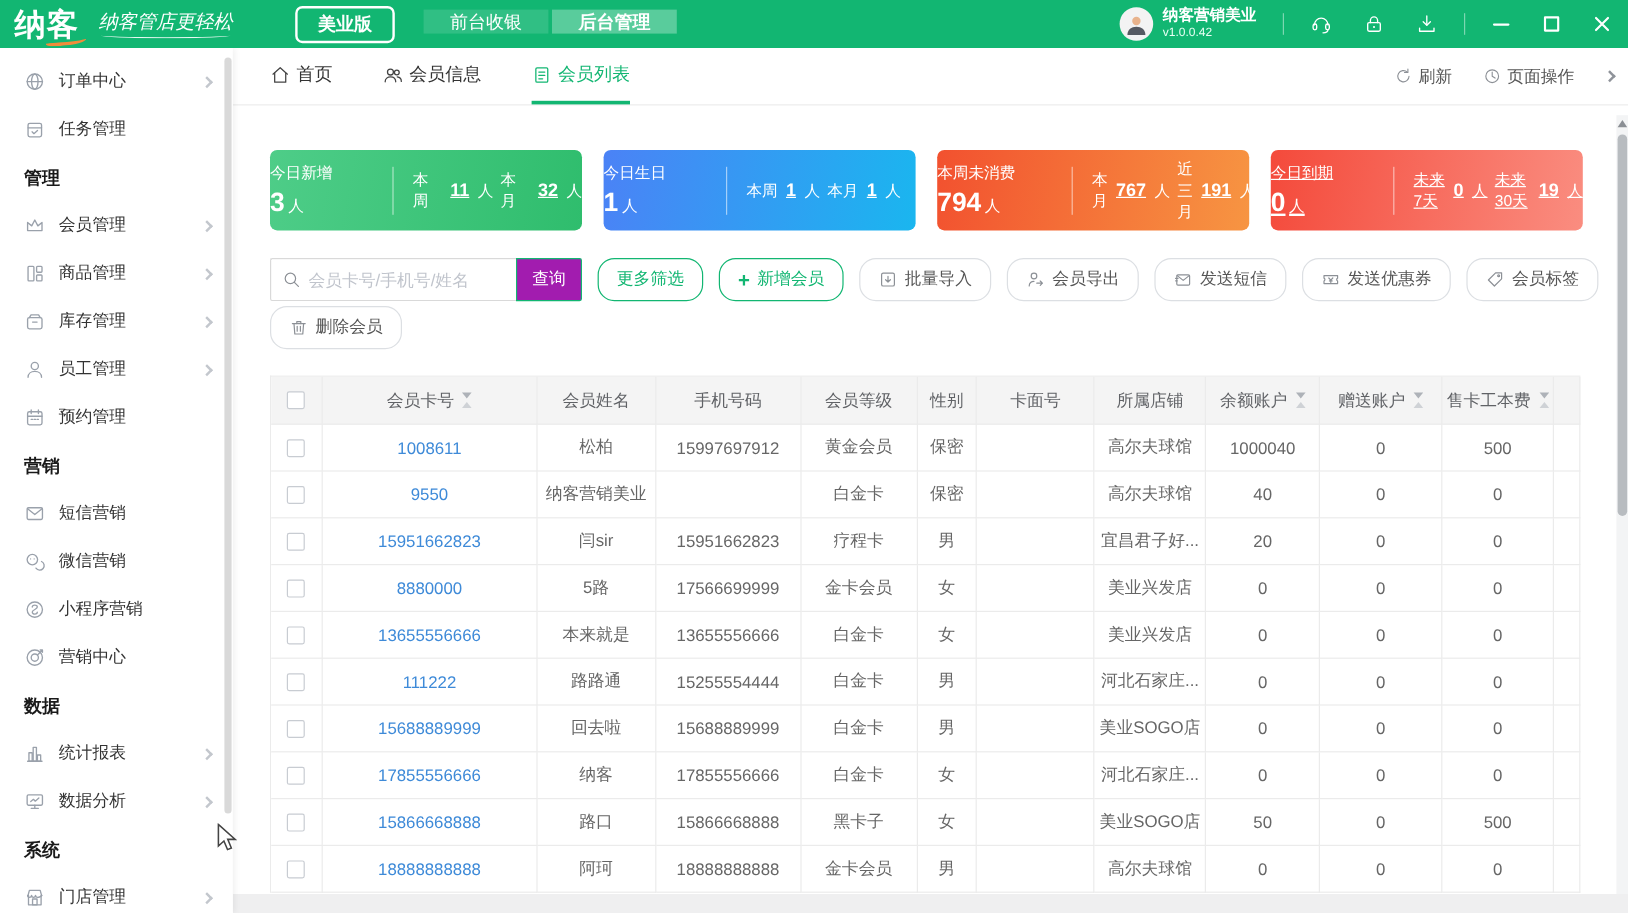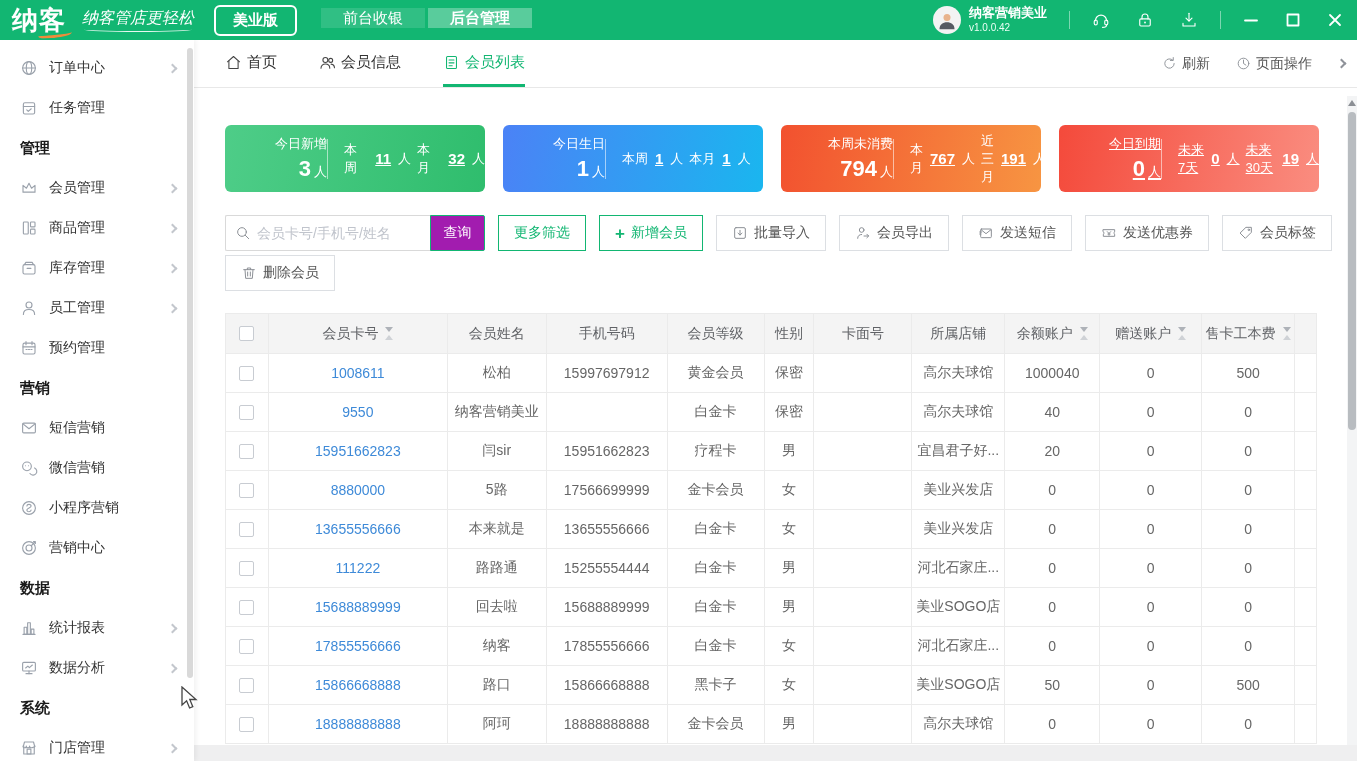--- a/index.html
+++ b/index.html
@@ -6,21 +6,21 @@
   html,body { width:1357px; height:761px; overflow:hidden; }
   body { font-family:"Liberation Sans","DejaVu Sans",sans-serif; background:#efefef; }
   .app { position:relative; width:1357px; height:761px; overflow:hidden; background:#fff; }
 
   
   .topbar { position:absolute; top:0; left:0; width:1357px; height:40px; background:#12b672; display:flex; align-items:center; z-index:10; }
   .logo { font-size:26px; font-weight:bold; color:#fff; margin-left:12px; letter-spacing:1px; position:relative; }
   .logo::after { content:""; position:absolute; left:26px; bottom:0px; width:34px; height:5px; border-bottom:3px solid #f08c3a; border-radius:0 0 60% 30%; transform:rotate(-4deg); }
   .slogan { font-family:"DejaVu Serif",serif; font-style:italic; color:#fff; font-size:16px; margin-left:16px; position:relative; padding-bottom:3px; }
   .slogan::after { content:""; position:absolute; left:2px; bottom:0; width:96%; height:4px; border-bottom:1px solid rgba(255,255,255,.9); border-radius:0 0 50% 50%; }
-  .edition { margin-left:20px; border:2px solid #fff; border-radius:6px; color:#fff; font-size:15px; font-weight:bold; padding:4px 17px; cursor:default; }
+  .edition { margin-left:52px; border:2px solid #fff; border-radius:6px; color:#fff; font-size:15px; font-weight:bold; padding:4px 17px; cursor:default; }
   .topnav { display:flex; align-self:flex-end; margin-left:24px; height:32px; }
   .topnav .ttab { height:20px; padding:0 22px; display:flex; align-items:center; color:#fff; font-size:15px; background:rgba(255,255,255,.13); margin-right:3px; cursor:pointer; }
   .topnav .ttab.active { background:rgba(255,255,255,.30); font-weight:bold; }
   .top-right { position:absolute; right:14px; top:0; height:40px; display:flex; align-items:center; gap:22px; }
   .userblock { display:flex; align-items:center; gap:8px; }
   .avatar { width:28px; height:28px; border-radius:50%; background:#f3f3f3; display:flex; align-items:center; justify-content:center; overflow:hidden; }
   .uname { color:#fff; font-size:13px; line-height:15px; font-weight:bold; }
   .uver { color:#eafff5; font-size:10px; font-weight:normal; }
   .vsep { width:1px; height:18px; background:rgba(255,255,255,.45); }
   .tico { width:18px; height:18px; cursor:pointer; }
@@ -49,37 +49,37 @@
   .content { position:relative; height:657px; background:#fff; padding:37px 0 0 31px; }
   .bottom-strip { position:absolute; left:194px; bottom:0; right:0; height:16px; background:#efeff0; }
 
   
   .cards { display:flex; gap:18px; }
   .card { width:260px; height:67px; border-radius:6px; color:#fff; display:flex; align-items:center; cursor:pointer; }
   .card.c1 { background:linear-gradient(100deg,#4ecd88,#2fbd6d); }
   .card.c2 { background:linear-gradient(100deg,#4b82f6,#1ab6ef); }
   .card.c3 { background:linear-gradient(100deg,#f2512f,#f79542); }
   .card.c4 { background:linear-gradient(100deg,#f44a3b,#fa8d80);text-decoration:underline; }
-  .card-main { width:102px; text-align:right; flex:none;padding-left:28px; }
+  .card-main { width:102px; text-align:left; flex:none; }
   .cm-label { font-size:13px; margin-bottom:3px; }
   .cm-value { font-size:22px; font-weight:bold; }
   .cm-unit { font-size:13px; font-weight:normal; margin-left:3px; }
   .card-div { width:1px; height:40px; background:rgba(255,255,255,.55); flex:none; }
   .card-sub { flex:1; padding-left:16px; display:flex; flex-direction:row; gap:6px; }
   .cs-row { font-size:13px; display:flex; align-items:center; gap:7px; }
   .cs-val { font-size:15px; font-weight:bold; text-decoration:underline; cursor:pointer; }
 
   
   .toolbar { margin-top:23px; display:flex; gap:13px; align-items:center; flex-wrap:nowrap; }
   .toolbar2 { margin-top:4px; display:flex; }
   .search-group { display:flex; }
   .search-box { width:205px; height:36px; border:1px solid #d9d9d9; border-right:none; border-radius:2px 0 0 2px; display:flex; align-items:center; padding-left:9px; gap:6px; background:#fff; }
   .search-box input { border:none; outline:none; font-size:14px; color:#333; width:160px; font-family:inherit; }
   .search-box input::placeholder { color:#c0c4cc; }
-  .btn { height:36px; display:flex; align-items:center; justify-content:center; gap:6px; font-size:14px; border-radius:0; cursor:pointer; padding:0 15px; background:#fff; }
+  .btn { height:36px; display:flex; align-items:center; justify-content:center; gap:6px; font-size:14px; border-radius:14px; cursor:pointer; padding:0 15px; background:#fff; }
   .btn-primary { background:#a21caf; color:#fff; border:1px solid #12b672; border-radius:0 2px 2px 0; width:55px; padding:0; }
   .btn-green { border:1px solid #12b672; color:#12b672; }
   .btn-gray { border:1px solid #dcdfe3; color:#555; }
   .btn .ic { width:16px; height:16px; }
   .plus { font-size:17px; font-weight:bold; line-height:1; }
 
   
   .tablewrap { margin-top:22px; width:1092px; border-left:1px solid #ebebeb; border-top:1px solid #ebebeb; font-size:14px; color:#666; }
   .trow { display:flex; height:39px; background:#fff; }
   .thead { display:flex; height:40px; background:#f4f4f4; color:#606266; }

